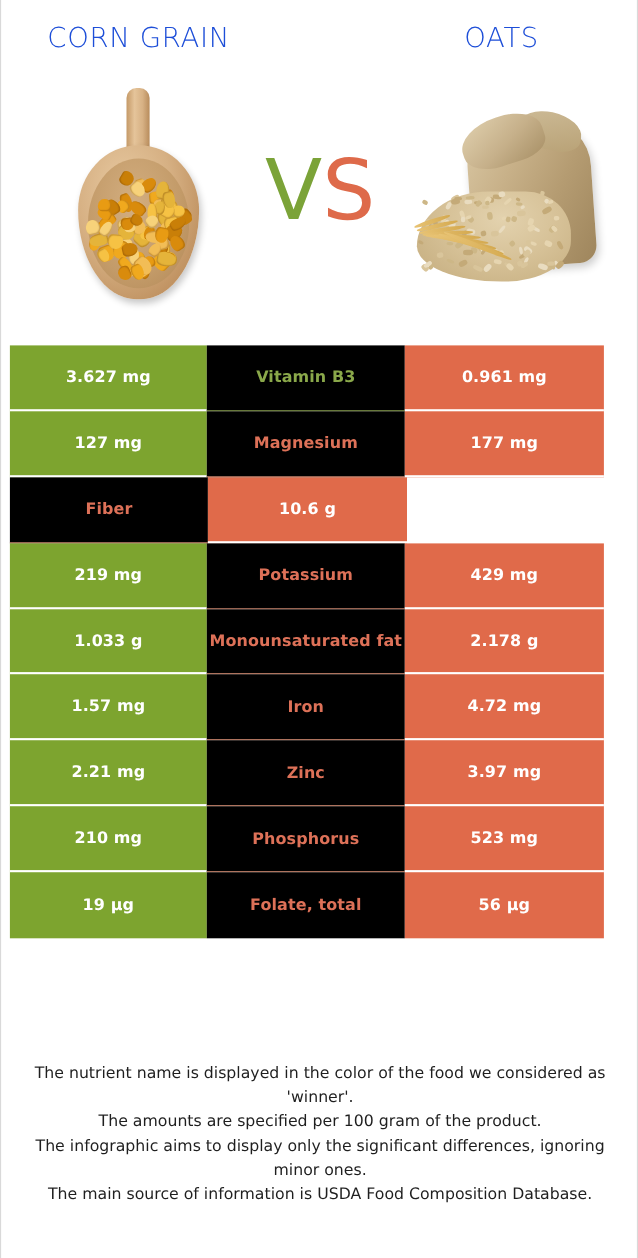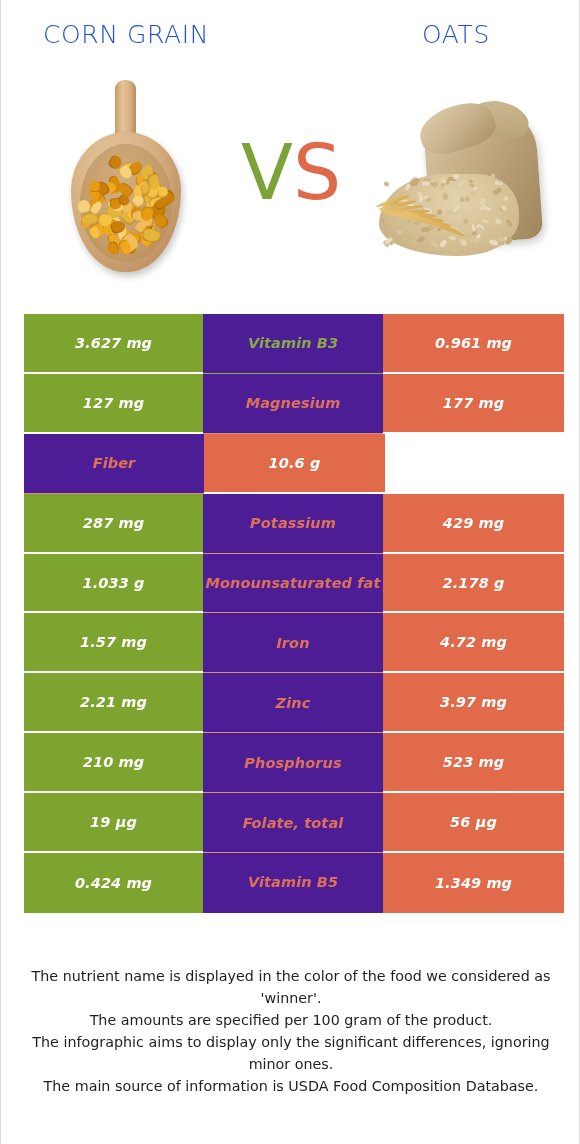--- a/index.html
+++ b/index.html
@@ -169,42 +169,41 @@
   .oat-stalk {
     position: absolute;
     background: linear-gradient(90deg,#e8c374,#d4a94f);
     border-radius: 50%;
     transform-origin: right center;
   }
 
   
   .table {
     position: absolute;
-    left: 23px;
+    left: 8px;
     top: 314px;
     width: 540px;
     height: 599px;
-    font-style: italic;
   }
   .row {
     display: flex;
     width: 540px;
     height: 59.9px;
   }
   .cell {
     display: flex;
     align-items: center;
     justify-content: center;
     font-size: 14.5px;
     font-weight: 600;
     letter-spacing: .1px;
     font-family: "DejaVu Sans", sans-serif;
   }
   .cell-left  { width: 179px; color: #ffffff; }
-  .cell-mid   { width: 180px; background: #4c1d95; }
+  .cell-mid   { width: 180px; background: #000000; }
   .cell-right { width: 181px; color: #ffffff; }
 
   .cell-left  { background: #7da42f; border-bottom: 2px solid #ffffff; }
   .cell-right { background: #e06a4a; border-bottom: 2px solid #ffffff; }
   .cell-mid   { border-bottom: 1px solid transparent; }
 
   .row:last-child .cell-left,
   .row:last-child .cell-right { border-bottom: none; }
 
   .mid-green  { color: #8aa84a; border-bottom-color: #93ab55 !important; }
@@ -449,21 +448,21 @@
     <div class="row">
       <div class="cell cell-left">127 mg</div>
       <div class="cell cell-mid mid-orange">Magnesium</div>
       <div class="cell cell-right">177 mg</div>
     </div>
     <div class="row">
       <div class="cell cell-mid mid-orange">Fiber</div>
       <div class="cell cell-right">10.6 g</div>
     </div>
     <div class="row">
-      <div class="cell cell-left">287 mg</div>
+      <div class="cell cell-left">219 mg</div>
       <div class="cell cell-mid mid-orange">Potassium</div>
       <div class="cell cell-right">429 mg</div>
     </div>
     <div class="row">
       <div class="cell cell-left">1.033 g</div>
       <div class="cell cell-mid mid-orange">Monounsaturated fat</div>
       <div class="cell cell-right">2.178 g</div>
     </div>
     <div class="row">
       <div class="cell cell-left">1.57 mg</div>
@@ -477,25 +476,20 @@
     </div>
     <div class="row">
       <div class="cell cell-left">210 mg</div>
       <div class="cell cell-mid mid-orange">Phosphorus</div>
       <div class="cell cell-right">523 mg</div>
     </div>
     <div class="row">
       <div class="cell cell-left">19 µg</div>
       <div class="cell cell-mid mid-orange">Folate, total</div>
       <div class="cell cell-right">56 µg</div>
-    </div>
-    <div class="row">
-      <div class="cell cell-left">0.424 mg</div>
-      <div class="cell cell-mid mid-orange">Vitamin B5</div>
-      <div class="cell cell-right">1.349 mg</div>
     </div>
   </div>
 
 <div class="footer">
   <div>The nutrient name is displayed in the color of the food we considered as 'winner'.</div>
   <div>The amounts are specified per 100 gram of the product.</div>
   <div>The infographic aims to display only the significant differences, ignoring minor ones.</div>
   <div>The main source of information is USDA Food Composition Database.</div>
 </div>
 

